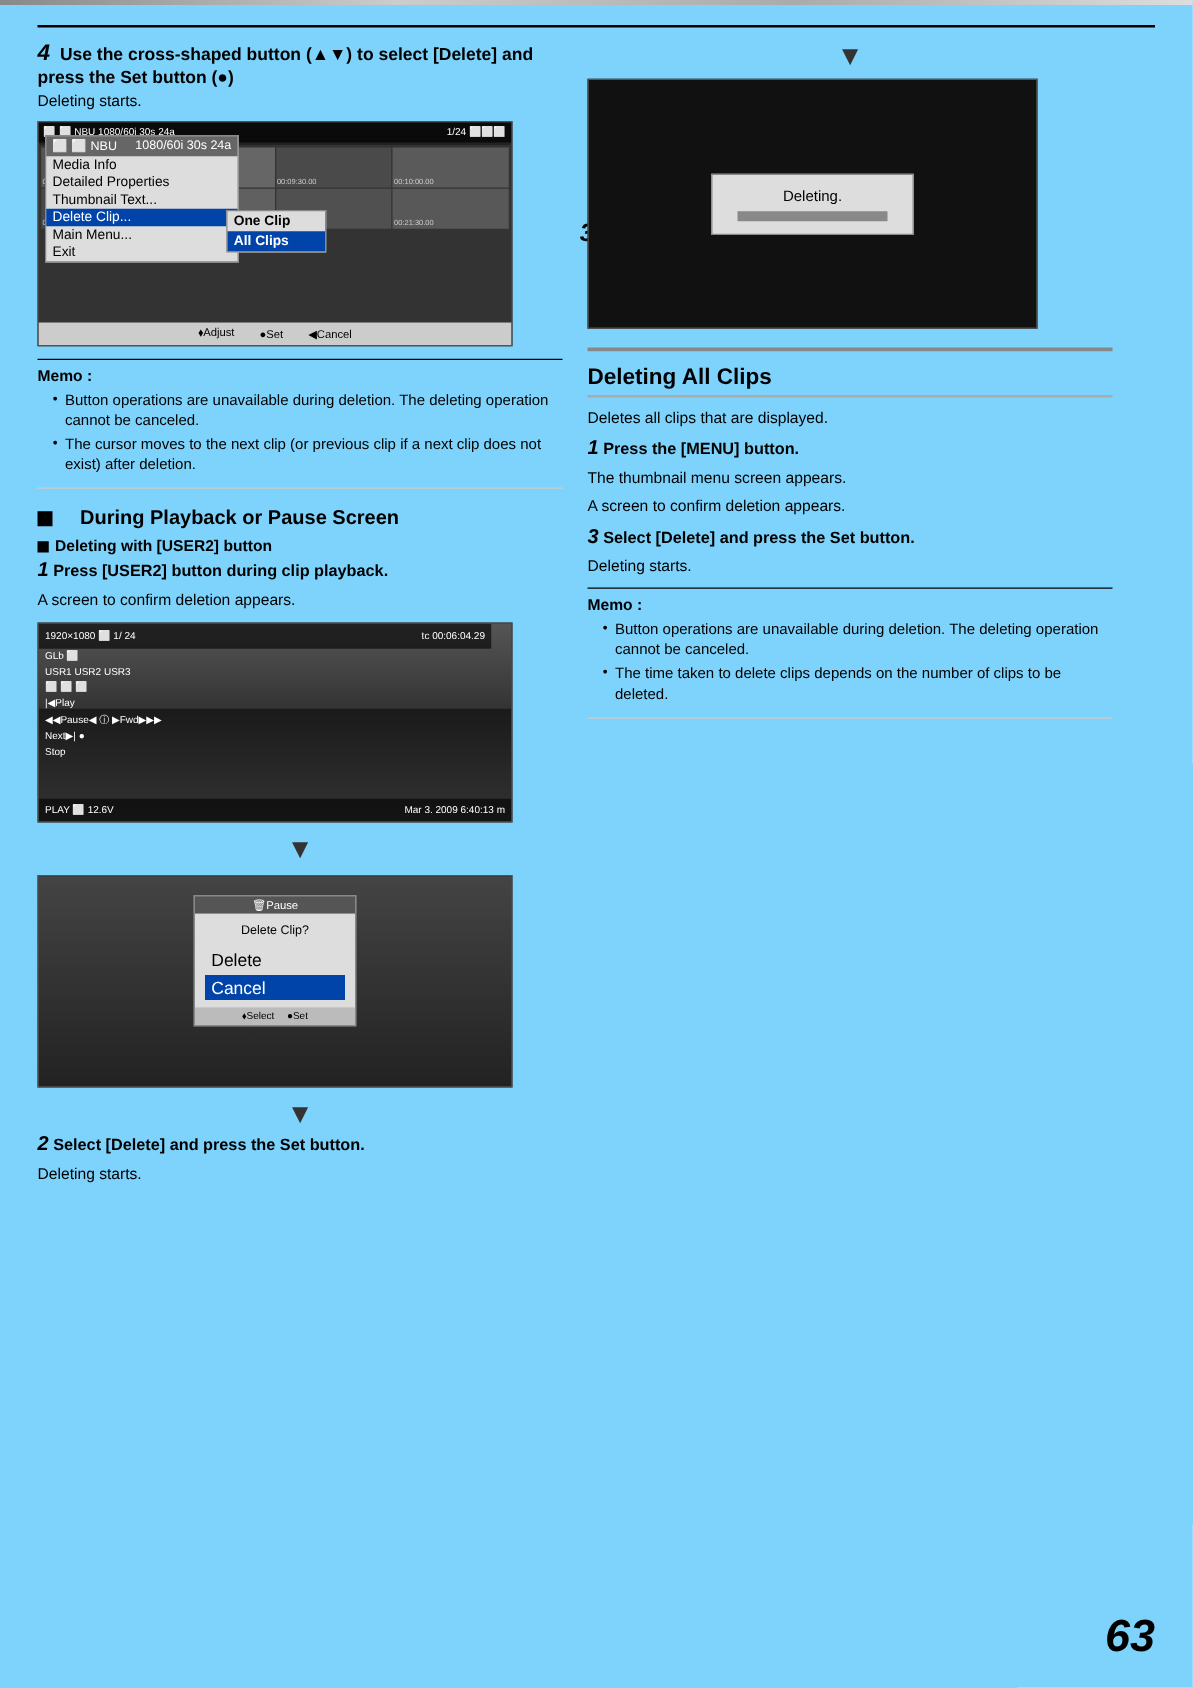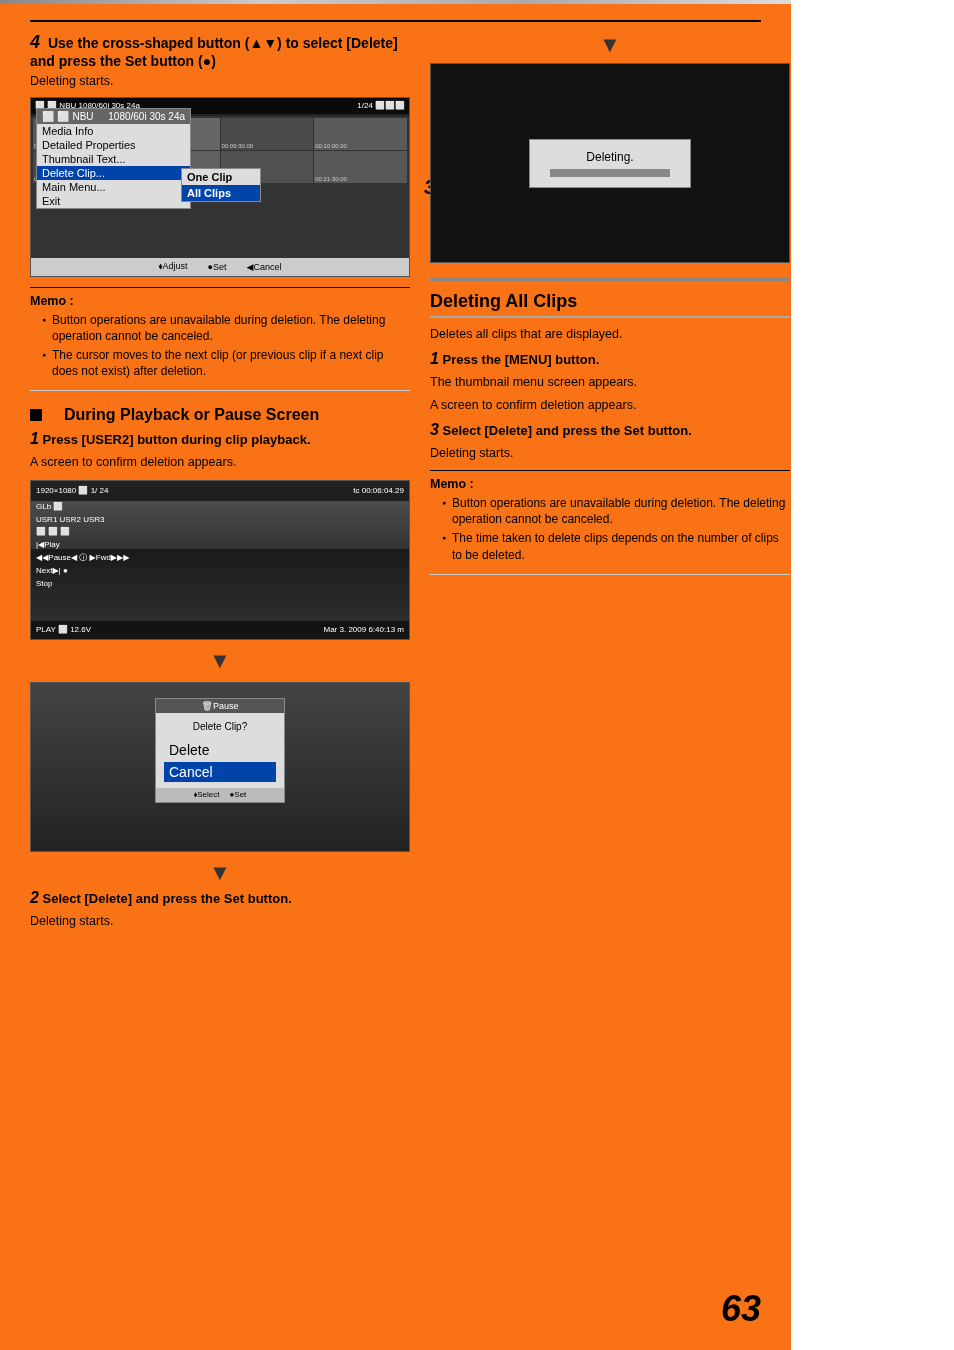--- a/index.html
+++ b/index.html
@@ -7,23 +7,23 @@
       font-family: Arial, sans-serif;
       background: #fff;
       width: 954px;
       min-height: 1350px;
       position: relative;
       font-size: 13px;
       color: #000;
     }
 
     .page-container {
-      width: 791px;
+      width: 954px;
       min-height: 1350px;
-      background: #f97316;
+      background: #7dd3fc;
       padding: 20px 30px 40px 30px;
       position: relative;
     }
 
     .top-border {
       border-top: 2px solid #000;
       margin-bottom: 10px;
     }
 
     .two-col {
@@ -283,21 +283,21 @@
 
     .playback-screen .land-bg {
       position: absolute;
       bottom: 0; left: 0; right: 0;
       height: 90px;
       background: linear-gradient(#1a1a1a, #333);
     }
 
     .hud-bar {
       position: absolute;
-      top: 0; left: 0; right: 0;
+      top: 0; left: 0; right: 16px;
       height: 20px;
       background: rgba(0,0,0,0.6);
       display: flex;
       align-items: center;
       justify-content: space-between;
       padding: 0 5px;
       font-size: 8px;
       color: #fff;
     }
 
@@ -503,20 +503,24 @@
         <div class="memo-title">Memo :</div>
         <div class="memo-item">Button operations are unavailable during deletion. The deleting operation cannot be canceled.</div>
         <div class="memo-item">The cursor moves to the next clip (or previous clip if a next clip does not exist) after deletion.</div>
       </div>
 
       <div class="section-heading">
         <span class="black-square"></span>
         <span>During Playback or Pause Screen</span>
       </div>
 
+      <div class="sub-heading">
+        <span class="small-square"></span>
+        <span>Deleting with [USER2] button</span>
+      </div>
 
       <div class="step-row">
         <span class="num">1</span>
         <span class="step-text">Press [USER2] button during clip playback.</span>
       </div>
       <div class="body-text">A screen to confirm deletion appears.</div>
 
       <div class="playback-screen">
         <div class="sky-bg"></div>
         <div class="land-bg"></div>

